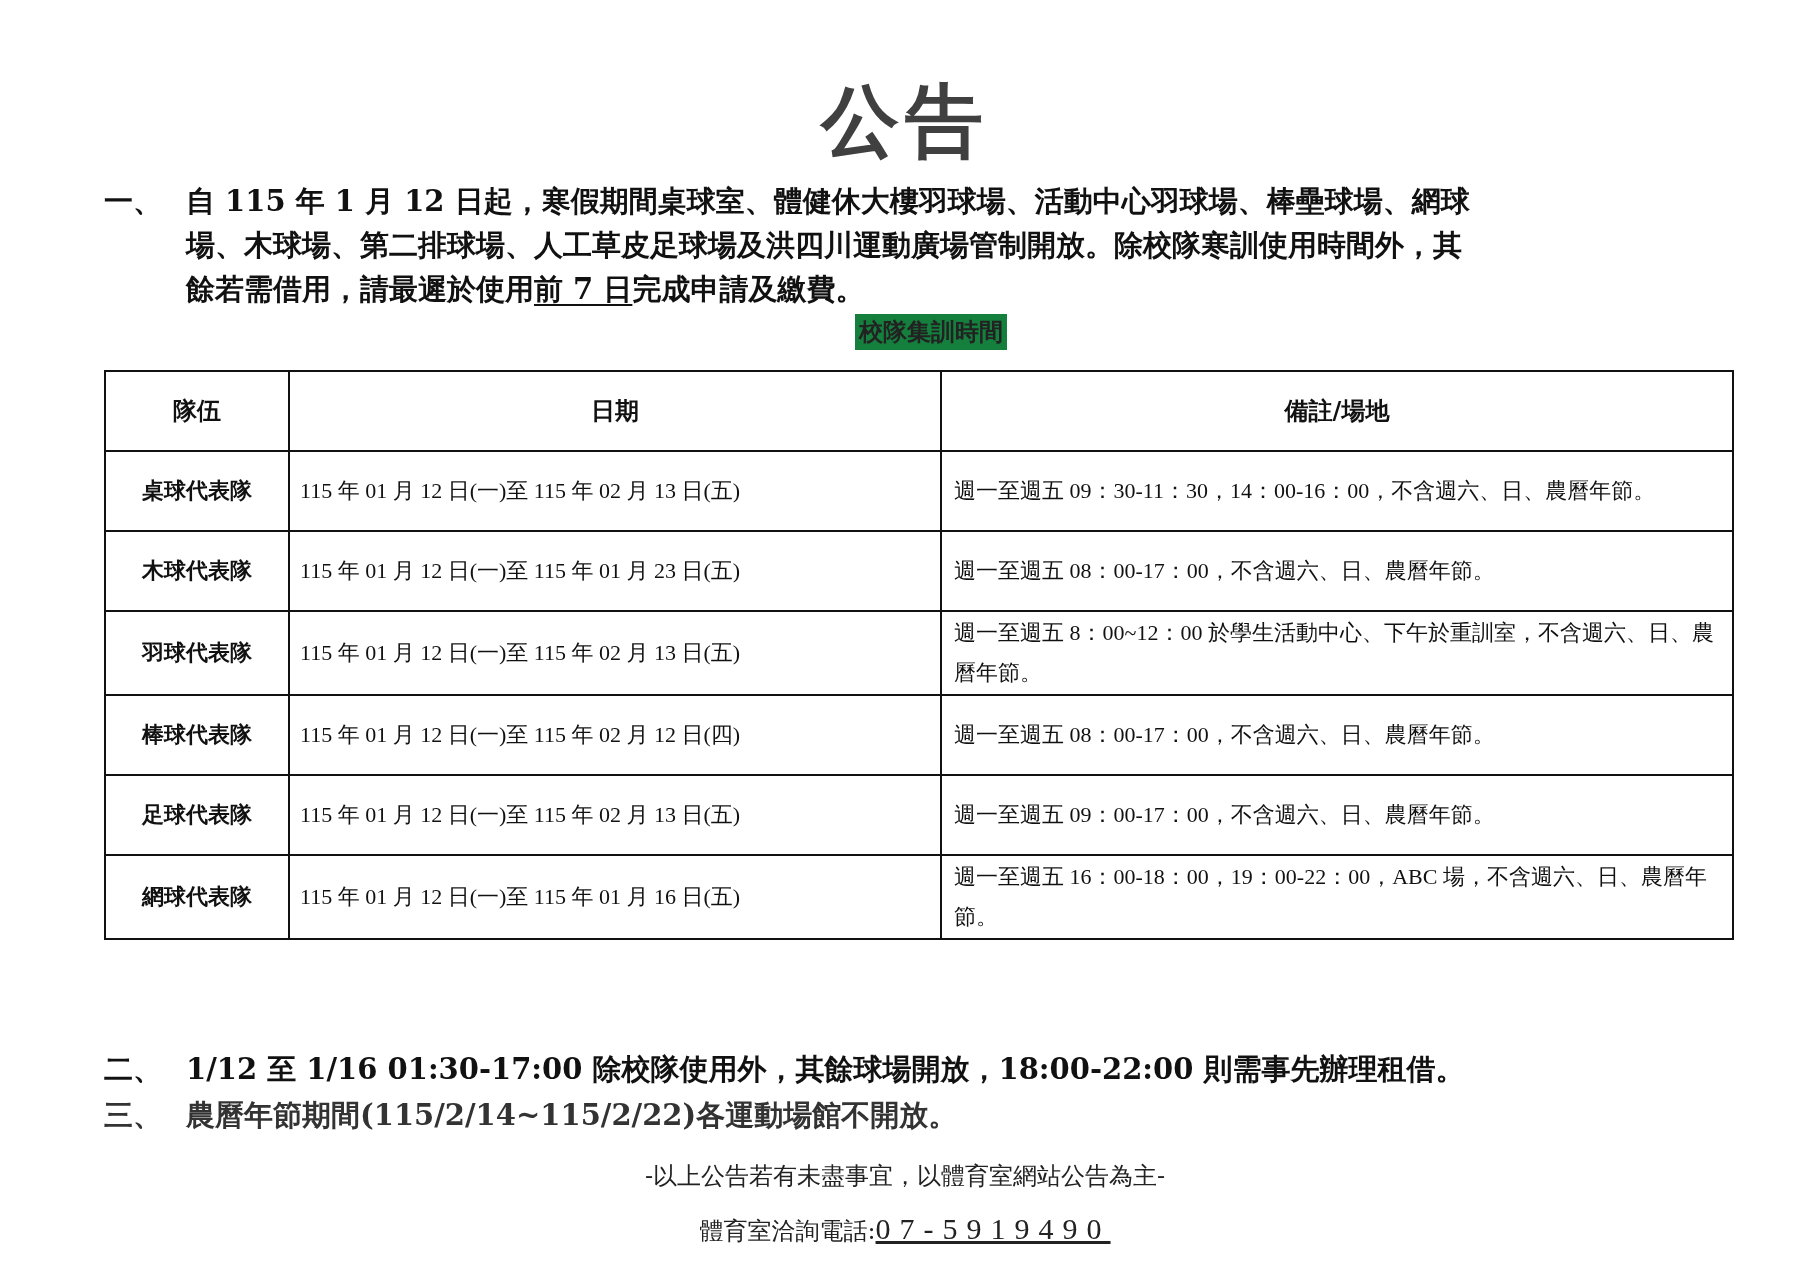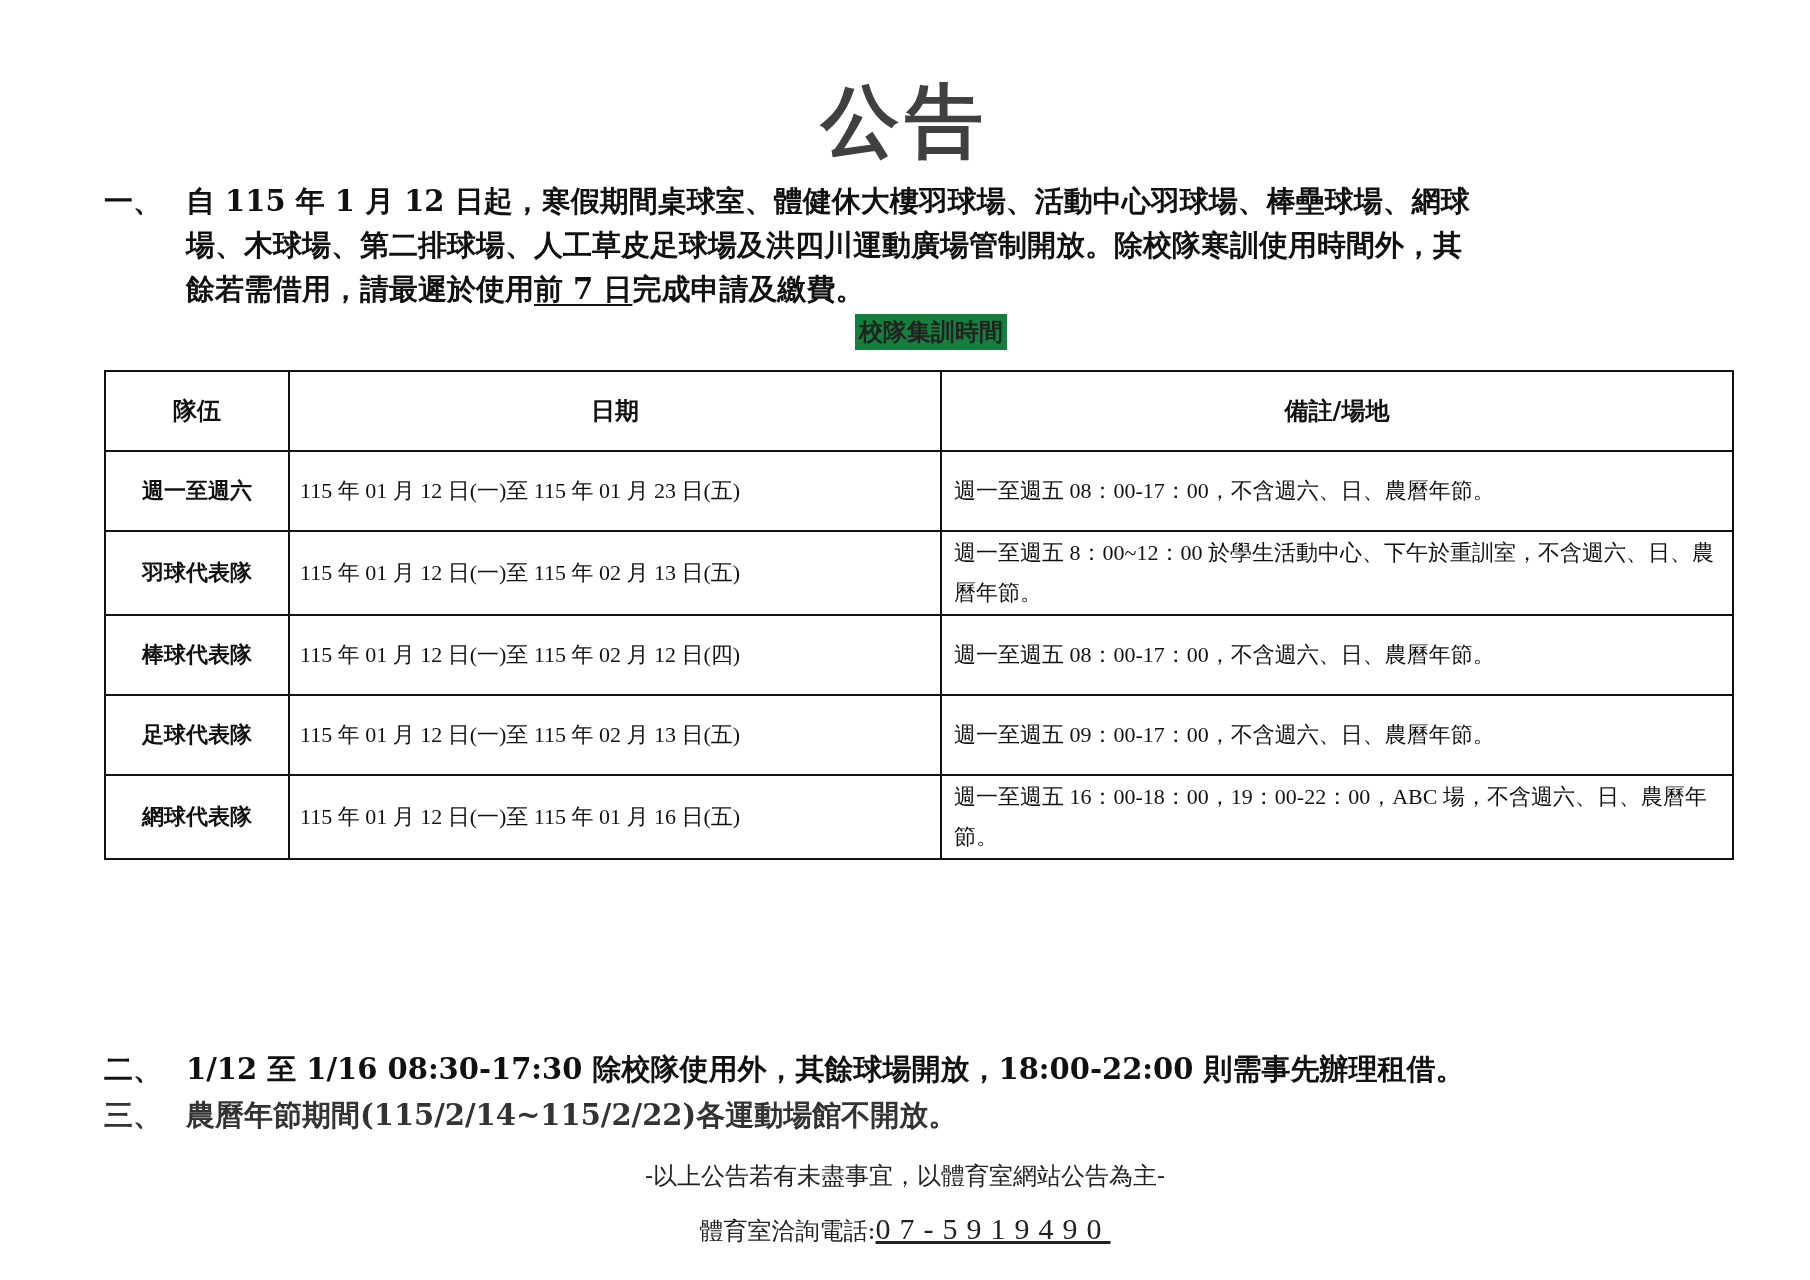--- a/index.html
+++ b/index.html
@@ -47,21 +47,26 @@
 <table class="sched">
   <thead>
     <tr>
       <th>隊伍</th>
       <th>日期</th>
       <th>備註/場地</th>
     </tr>
   </thead>
   <tbody>
     <tr>
-      <td class="team">週一至週六</td>
+      <td class="team">桌球代表隊</td>
+      <td class="date">115 年 01 月 12 日(一)至 115 年 02 月 13 日(五)</td>
+      <td class="note">週一至週五 09：30-11：30，14：00-16：00，不含週六、日、農曆年節。</td>
+    </tr>
+    <tr>
+      <td class="team">木球代表隊</td>
       <td class="date">115 年 01 月 12 日(一)至 115 年 01 月 23 日(五)</td>
       <td class="note">週一至週五 08：00-17：00，不含週六、日、農曆年節。</td>
     </tr>
     <tr>
       <td class="team">羽球代表隊</td>
       <td class="date">115 年 01 月 12 日(一)至 115 年 02 月 13 日(五)</td>
       <td class="note">週一至週五 8：00~12：00 於學生活動中心、下午於重訓室，不含週六、日、農曆年節。</td>
     </tr>
     <tr>
       <td class="team">棒球代表隊</td>
@@ -75,21 +80,21 @@
     </tr>
     <tr>
       <td class="team">網球代表隊</td>
       <td class="date">115 年 01 月 12 日(一)至 115 年 01 月 16 日(五)</td>
       <td class="note">週一至週五 16：00-18：00，19：00-22：00，ABC 場，不含週六、日、農曆年節。</td>
     </tr>
   </tbody>
 </table>
 
 <div class="sec" style="top:1050px;">
-  <span class="marker">二、</span><span>1/12 至 1/16 08:30-17:30 除校隊使用外，其餘球場開放，18:00-22:00 則需事先辦理租借。</span>
+  <span class="marker">二、</span><span>1/12 至 1/16 01:30-17:00 除校隊使用外，其餘球場開放，18:00-22:00 則需事先辦理租借。</span>
 </div>
 
 <div class="sec gray" style="top:1096px;">
   <span class="marker">三、</span><span>農曆年節期間(115/2/14~115/2/22)各運動場館不開放。</span>
 </div>
 
 <div class="footer" style="top:1160px;">-以上公告若有未盡事宜，以體育室網站公告為主-</div>
 
 <div class="footer" style="top:1212px;">
   <span>體育室洽詢電話:</span><span class="phone-num">07-5919490</span>

